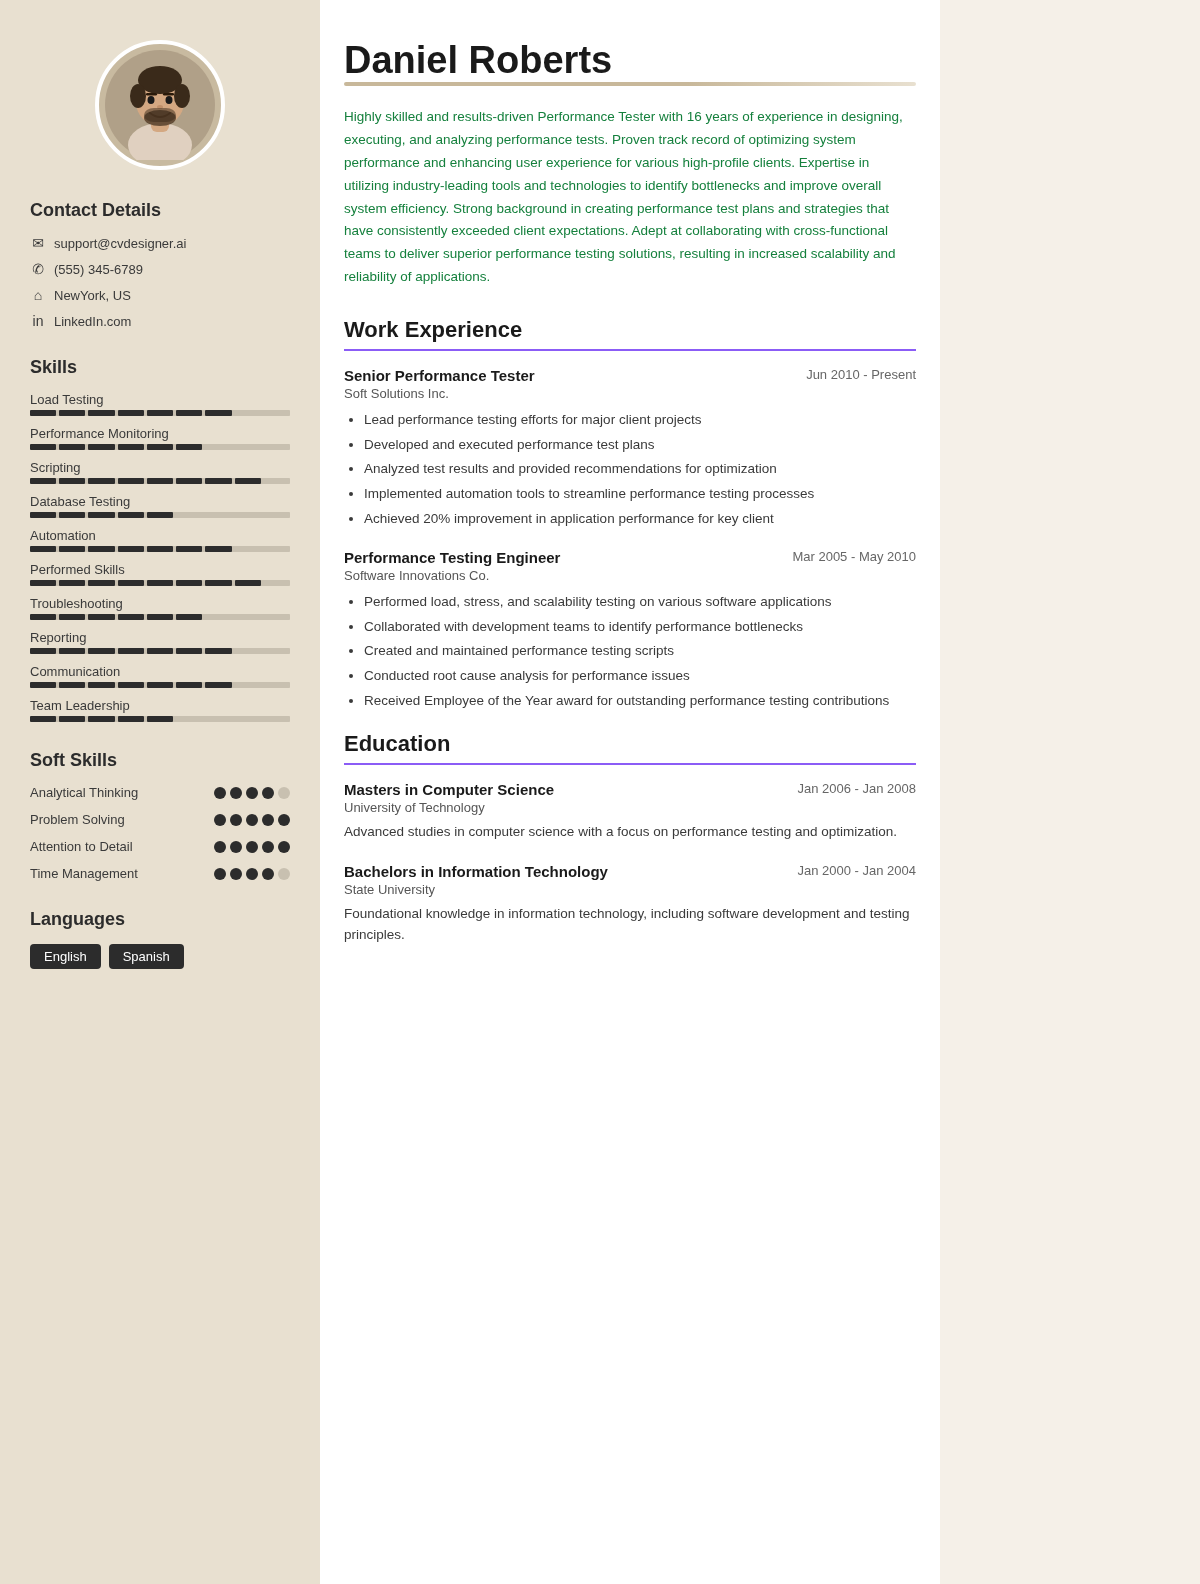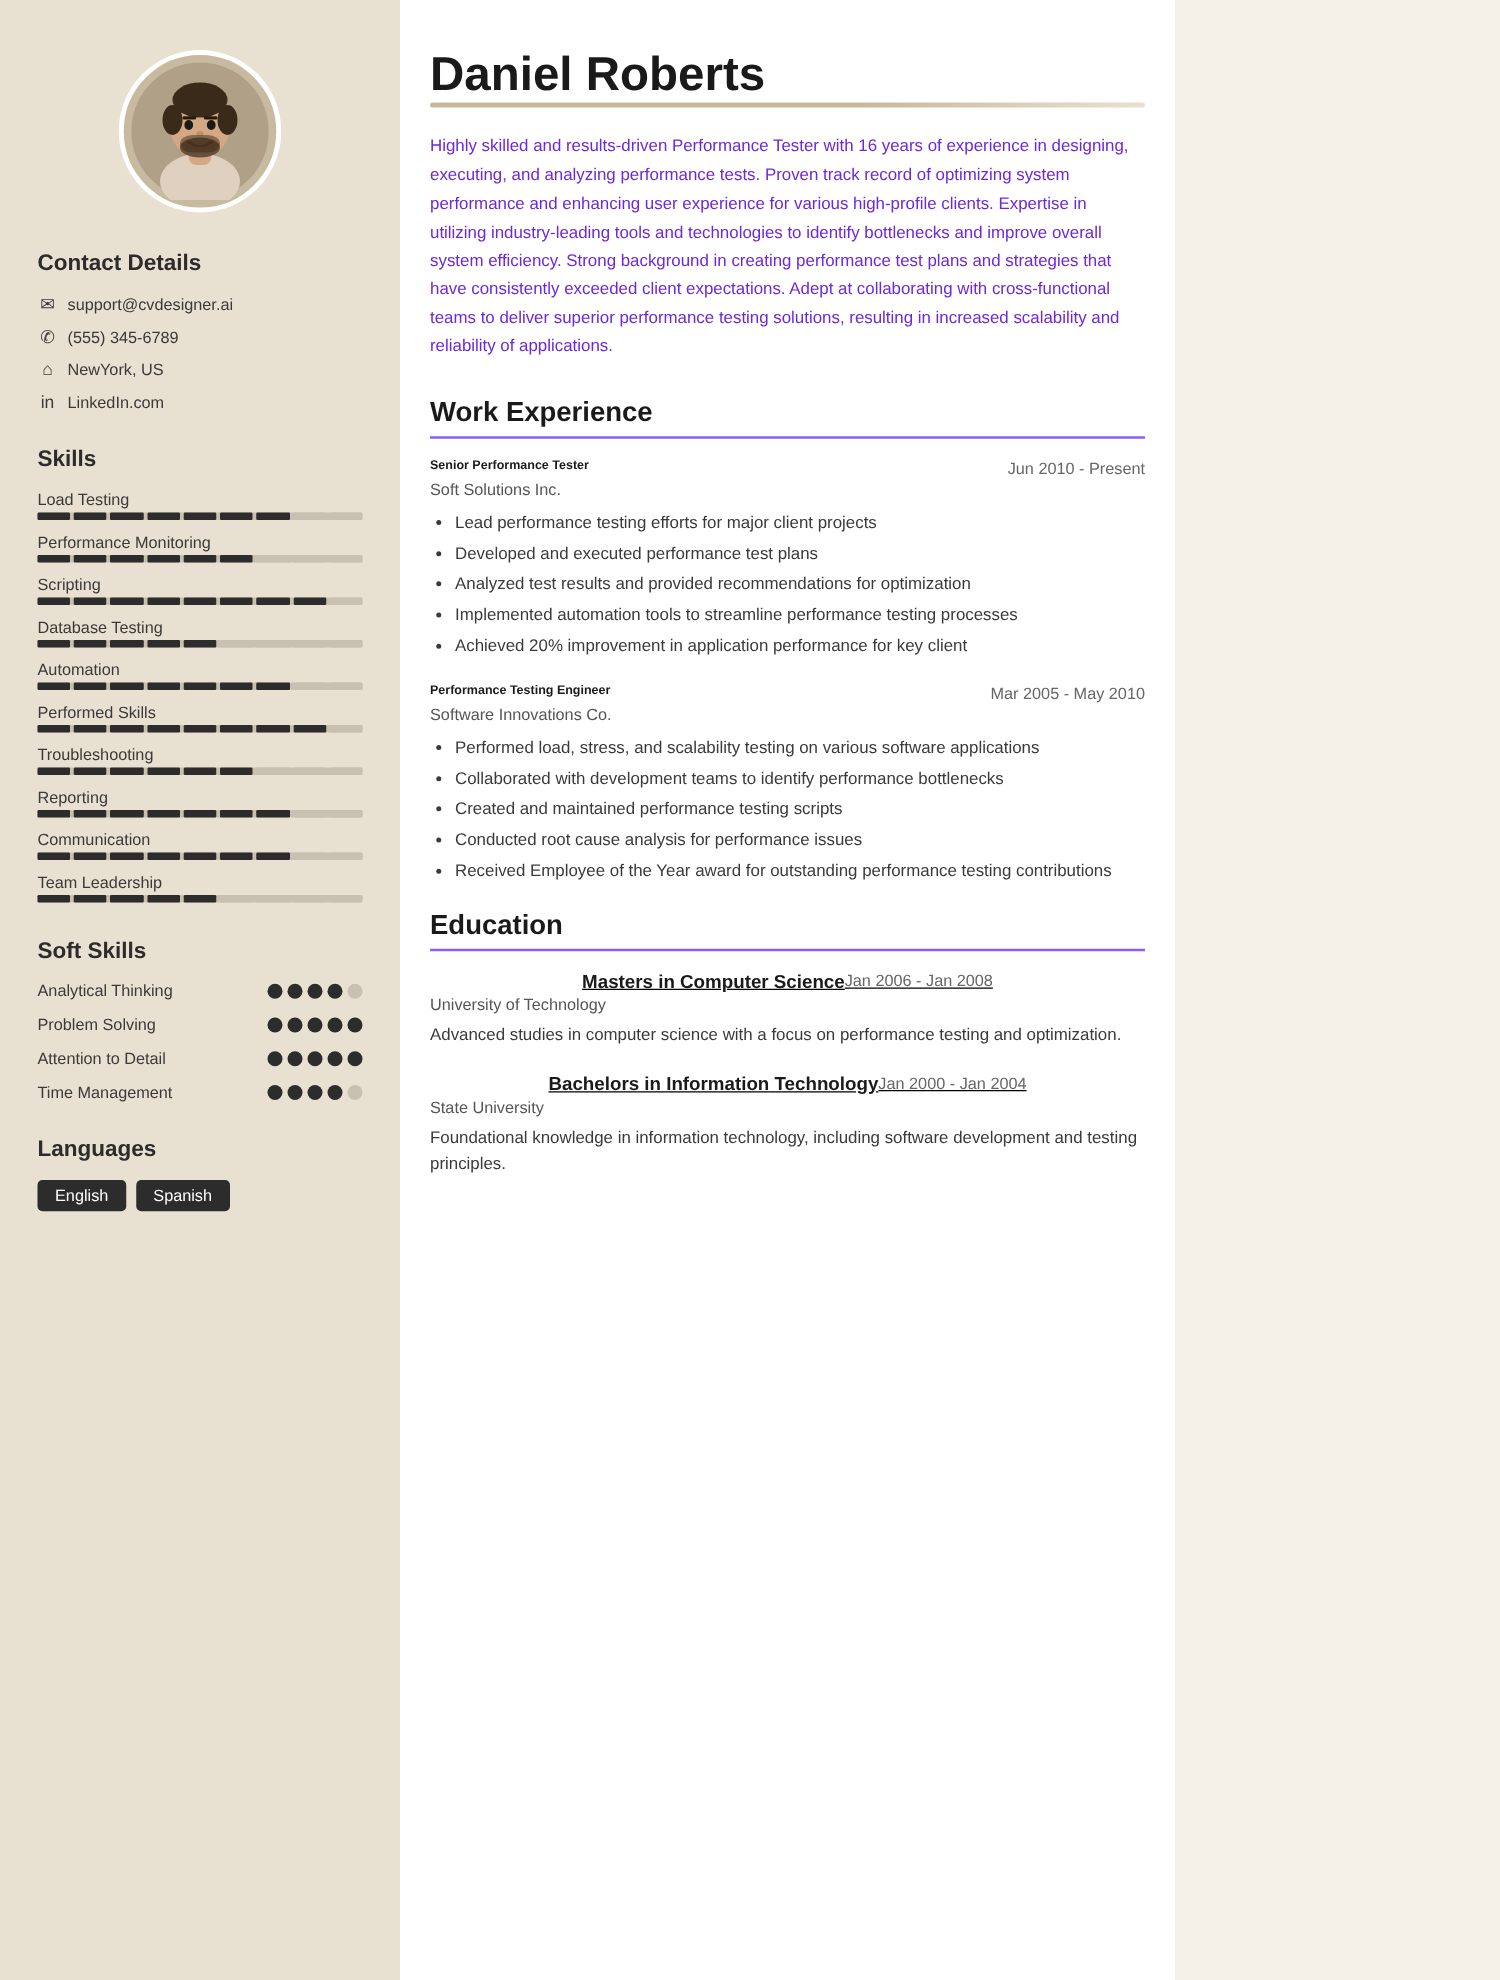--- a/index.html
+++ b/index.html
@@ -145,40 +145,40 @@
       margin-bottom: 12px;
     }
     .divider {
       height: 4px;
       background: linear-gradient(to right, #c8b89a 60%, #e8e0d0 100%);
       margin-bottom: 20px;
       border-radius: 2px;
     }
     .summary {
       font-size: 13.5px;
-      color: #6d28d9;
+      color: #15803d;
       line-height: 1.7;
       margin-bottom: 28px;
     }
     .main-section-title {
       font-size: 22px;
       font-weight: 800;
       color: #1a1a1a;
       margin-bottom: 16px;
       border-bottom: 2px solid #8b5cf6;
       padding-bottom: 6px;
     }
     .job-header {
       display: flex;
       justify-content: space-between;
       align-items: flex-start;
       margin-bottom: 2px;
     }
     .job-title-name {
-      font-size: 10px;
+      font-size: 15px;
       font-weight: 700;
       color: #1a1a1a;
     }
     .job-date {
       font-size: 13px;
       color: #666;
     }
     .company {
       font-size: 13px;
       color: #555;
@@ -190,24 +190,23 @@
       margin-bottom: 20px;
     }
     .job-bullets li {
       font-size: 13.5px;
       color: #3a3a3a;
       line-height: 1.6;
       margin-bottom: 3px;
     }
     .edu-header {
       display: flex;
-      justify-content: center;
+      justify-content: space-between;
       align-items: flex-start;
       margin-bottom: 2px;
-      text-decoration: underline;
     }
     .edu-degree {
       font-size: 15px;
       font-weight: 700;
       color: #1a1a1a;
     }
     .edu-date {
       font-size: 13px;
       color: #666;
     }

